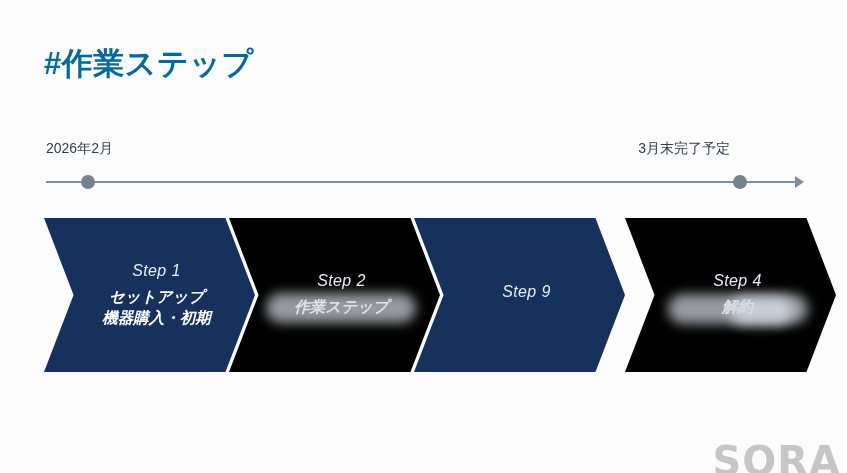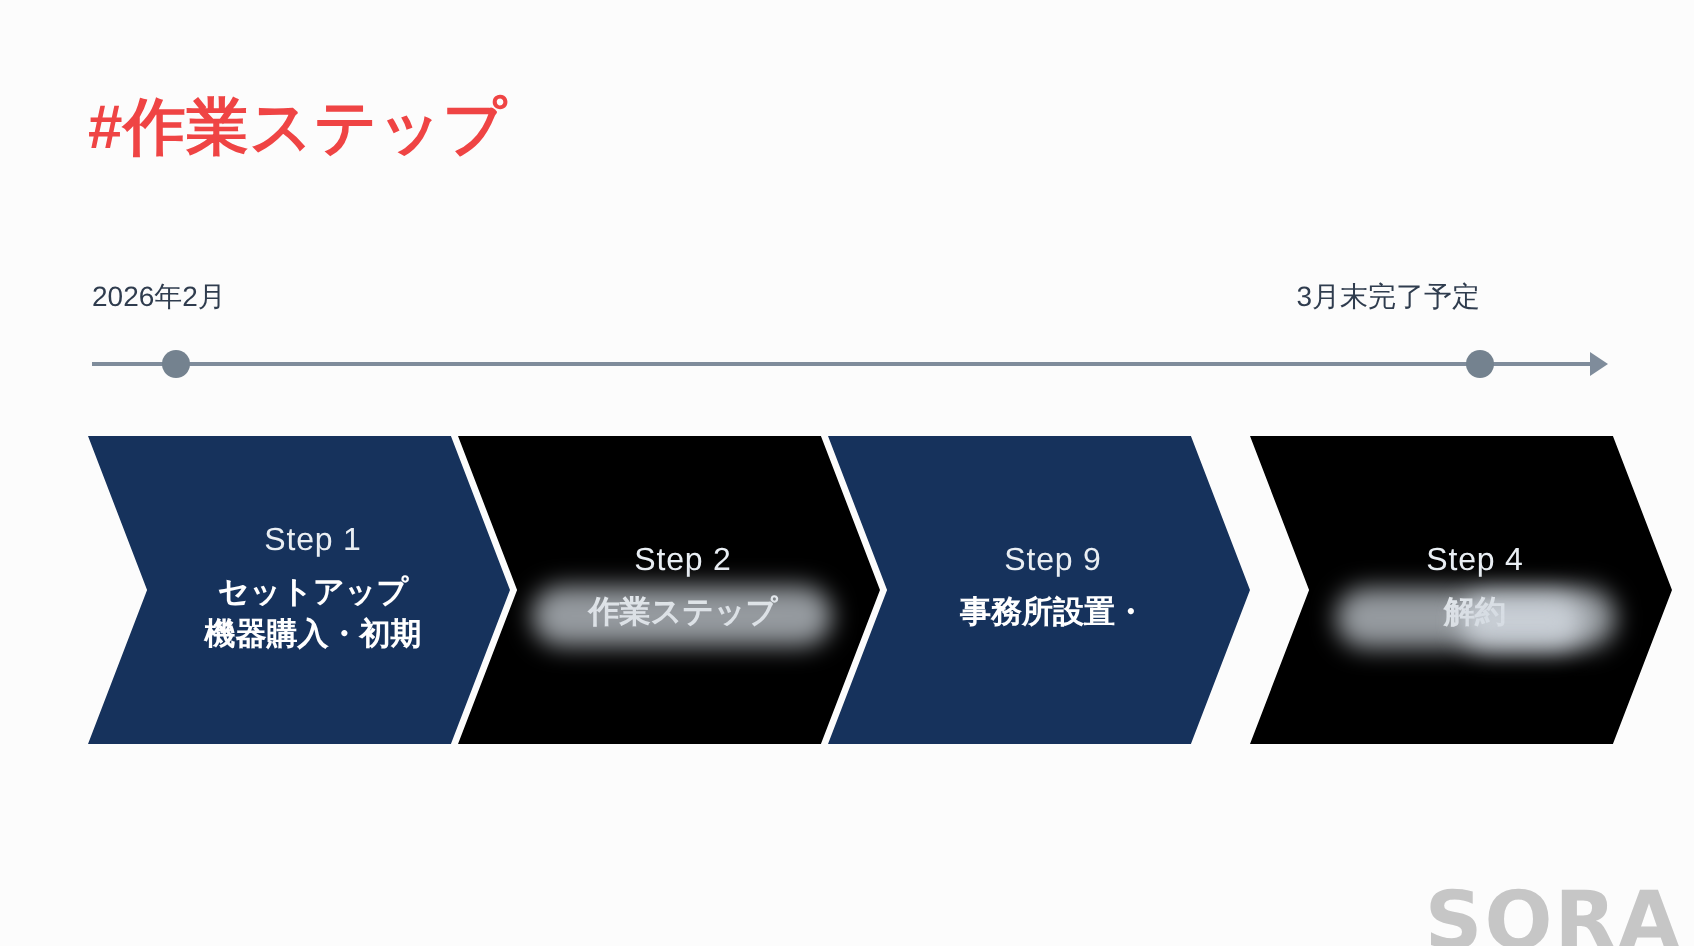--- a/index.html
+++ b/index.html
@@ -22,21 +22,21 @@
     background: #fcfcfc;
   }
 
   
   .title {
     position: absolute;
     left: 44px;
     top: 45px;
     font-size: 31px;
     font-weight: bold;
-    color: #ef4444;
+    color: #0369a1;
     letter-spacing: 0.5px;
     line-height: 1.2;
     white-space: nowrap;
   }
 
   
   .timeline {
     position: absolute;
     left: 0;
     top: 140px;
@@ -44,21 +44,21 @@
     height: 60px;
   }
   .tl-label {
     position: absolute;
     font-size: 14px;
     color: #2f3c4e;
     white-space: nowrap;
     top: 0;
   }
   .tl-label.start { left: 46px; }
-  .tl-label.end   { right: 42px; text-align: center; }
+  .tl-label.end   { right: 52px; text-align: center; }
 
   .tl-track {
     position: absolute;
     left: 46px;
     top: 41px;
     width: 752px;
     height: 2px;
     background: #7f8c9b;
   }
   .tl-arrowhead {
@@ -82,20 +82,21 @@
   .tl-dot.start { left: 81px; }
   .tl-dot.end   { left: 733px; }
 
   
   .steps {
     position: absolute;
     left: 0;
     top: 218px;
     width: 847px;
     height: 154px;
+    font-style: italic;
   }
   .chev {
     position: absolute;
     top: 0;
     height: 154px;
     width: 211px;
     display: flex;
     flex-direction: column;
     align-items: center;
     justify-content: center;
@@ -218,21 +219,20 @@
         <div class="step-line redacted">
             <span class="blur-bar blur-1"></span>
           </div>
         <div class="step-line">作業ステップ</div>
       </div>
     </div>
 
     <div class="chev dark chev-pos-3">
       <div class="step-num">Step 9</div>
       <div class="step-lines">
-        <div class="step-line">事務所設置・</div>
       </div>
     </div>
 
     <div class="chev light chev-pos-4">
       <div class="step-num">Step 4</div>
       <div class="step-lines">
         <div class="step-line redacted">
             <span class="blur-bar blur-2"></span>
           </div>
         <div class="step-line">解約<span class="blur-bar blur-partial"></span></div>

